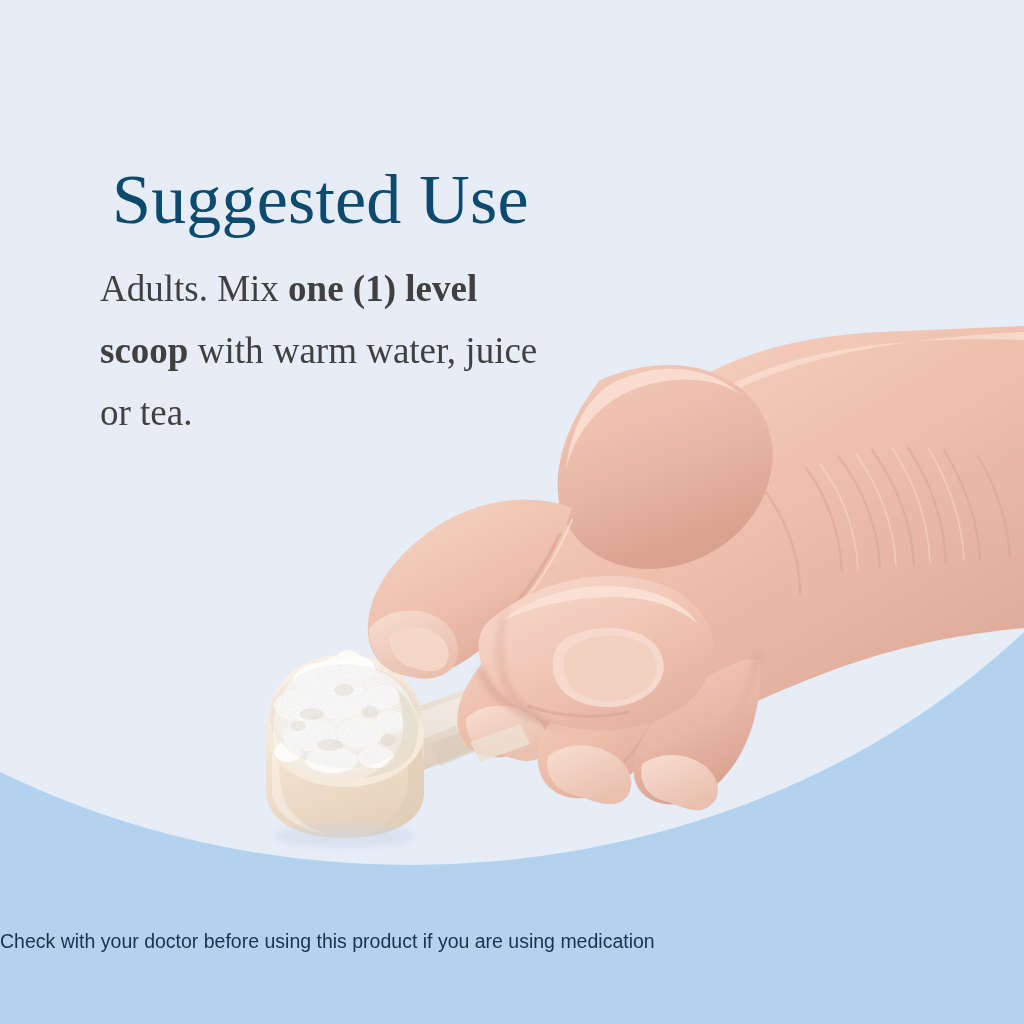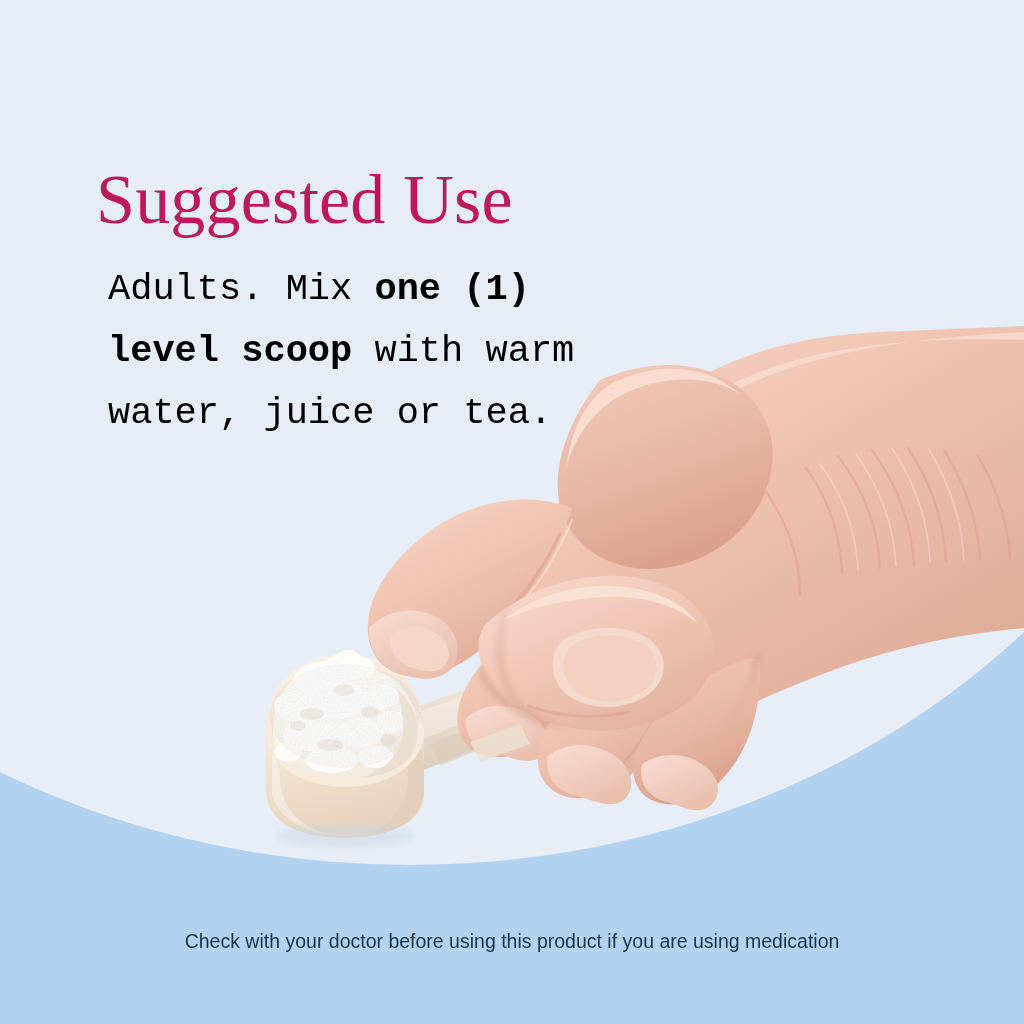--- a/index.html
+++ b/index.html
@@ -38,42 +38,41 @@
     position: absolute;
     left: 96px;
     top: 160px;
     width: 520px;
   }
   .headline {
     font-family: "Liberation Serif", "DejaVu Serif", serif;
     font-size: 70px;
     line-height: 80px;
     font-weight: 400;
-    color: #be185d;
-    margin: 0 0 18px 0;
+    color: #0c4a6e;
+    margin: 0 0 18px 16px;
     letter-spacing: .2px;
   }
   .body-copy {
-    font-family: Liberation Mono, monospace;
+    font-family: Liberation Serif, serif;
     font-size: 37px;
     line-height: 62px;
     font-weight: 400;
-    color: #000000;
-    margin: 12px;
+    color: #404040;
+    margin: 4px;
     max-width: 470px;
   }
   .body-copy b { font-weight: 700; }
 
   
   .disclaimer {
     position: absolute;
     left: 0;
     right: 0;
     top: 928px;
-    text-align: center;
     font-size: 19.5px;
     line-height: 26px;
     color: #17344a;
     font-family: "Liberation Sans", sans-serif;
   }
   .disclaimer span { display: block; }
 
   
   .photo {
     position: absolute;

